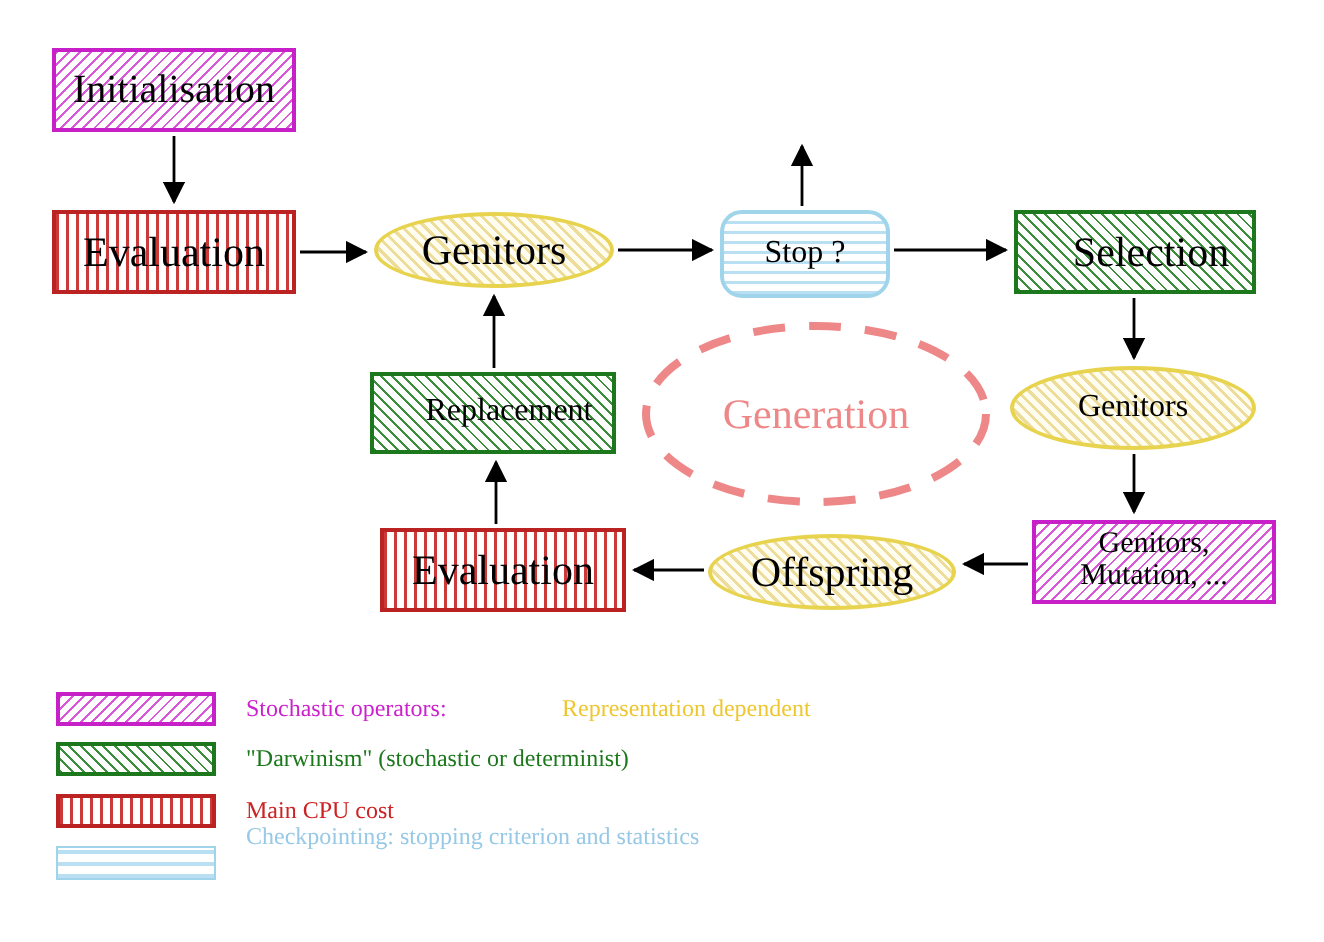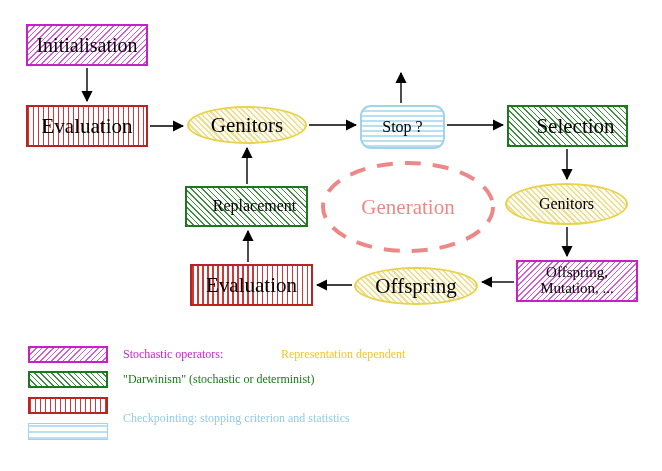--- a/index.html
+++ b/index.html
@@ -106,29 +106,30 @@
 
   <div class="node stripes-red" style="left:190px;top:264px;width:123px;height:42px;font-size:21px;">
     <span>Evaluation</span>
   </div>
 
   <div class="node hatch-yellow ellipse" style="left:354px;top:267px;width:124px;height:38px;font-size:21px;">
     <span>Offspring</span>
   </div>
 
   <div class="node hatch-magenta" style="left:516px;top:260px;width:122px;height:42px;font-size:15px;flex-direction:column;">
-    <span>Offspring,</span>
+    <span>Genitors,</span>
     <span>Mutation, ...</span>
   </div>
 
   <div class="swatch hatch-magenta" style="left:28px;top:346px;"></div>
   <span class="legend-text t-magenta" style="left:123px;top:347px;">Stochastic operators:</span>
   <span class="legend-text t-yellow" style="left:281px;top:347px;">Representation dependent</span>
 
   <div class="swatch hatch-green" style="left:28px;top:371px;"></div>
   <span class="legend-text t-green" style="left:123px;top:372px;">"Darwinism" (stochastic or determinist)</span>
 
   <div class="swatch stripes-red" style="left:28px;top:397px;"></div>
+  <span class="legend-text t-red" style="left:123px;top:398px;">Main CPU cost</span>
 
   <div class="swatch stripes-cyan" style="left:28px;top:423px;"></div>
   <span class="legend-text t-blue" style="left:123px;top:411px;">Checkpointing: stopping criterion and statistics</span>
 
 </div>
 
 </body></html>

